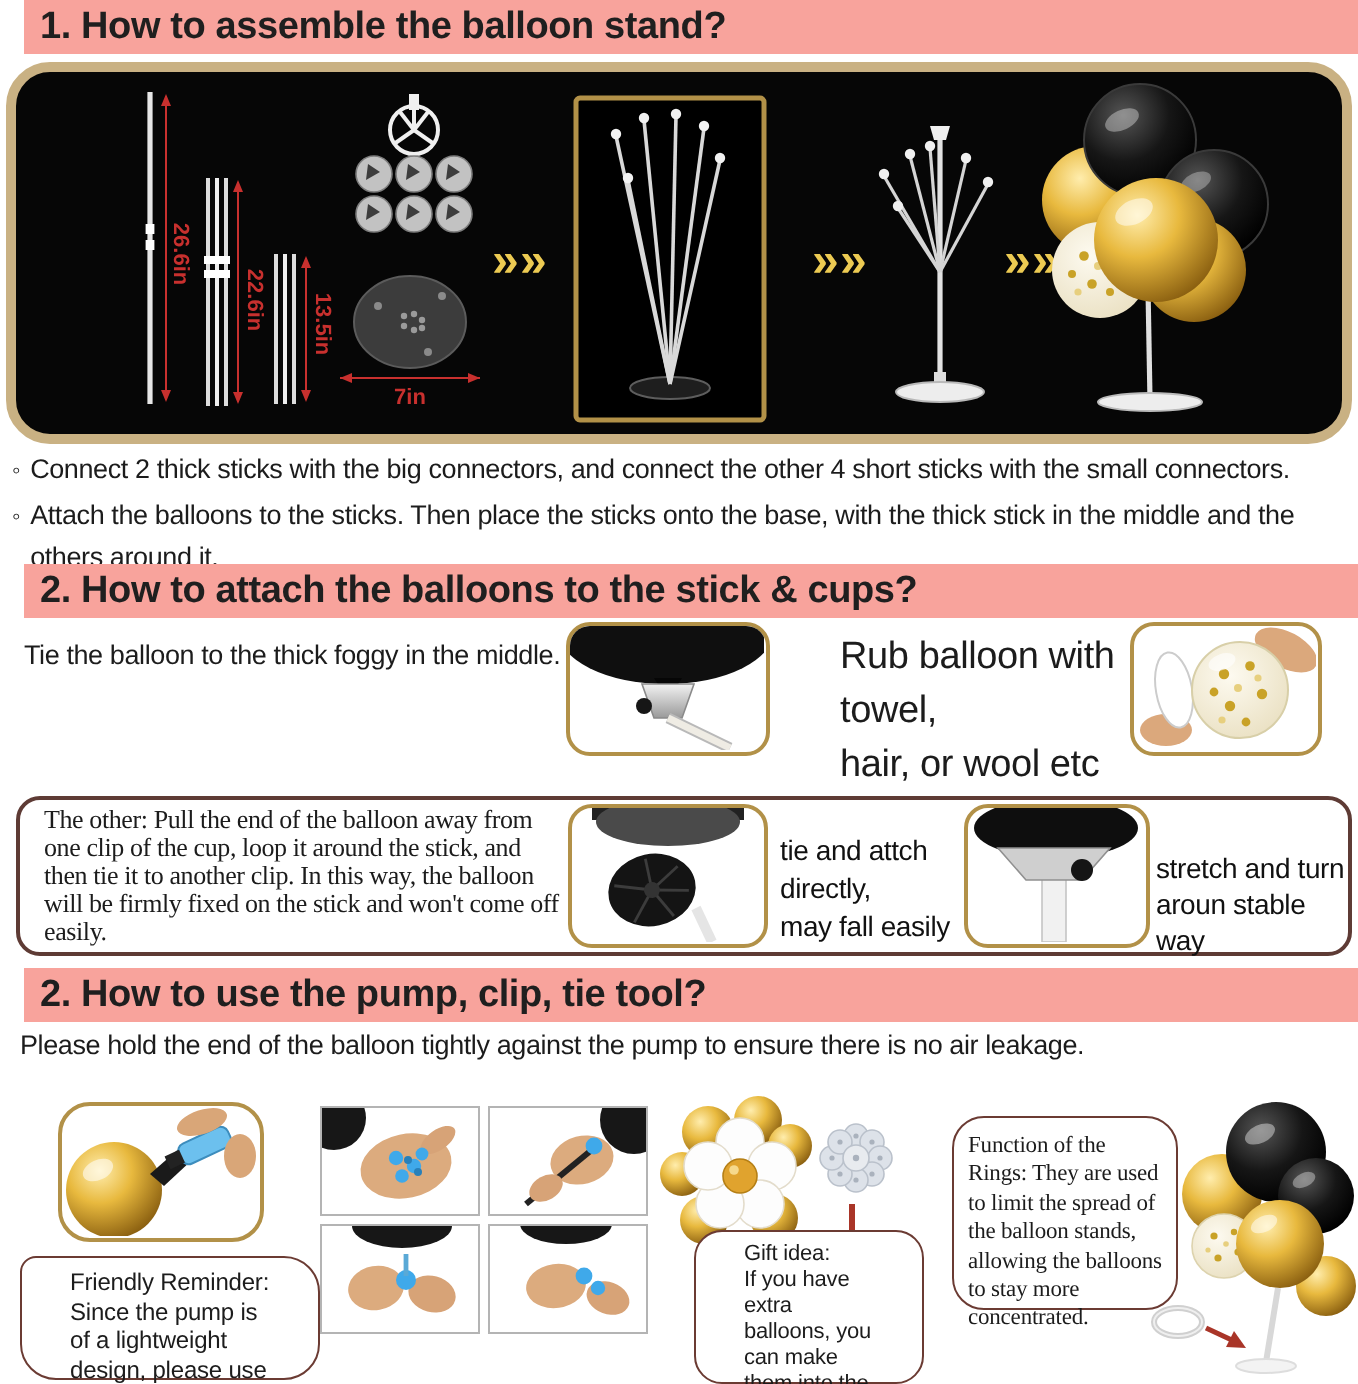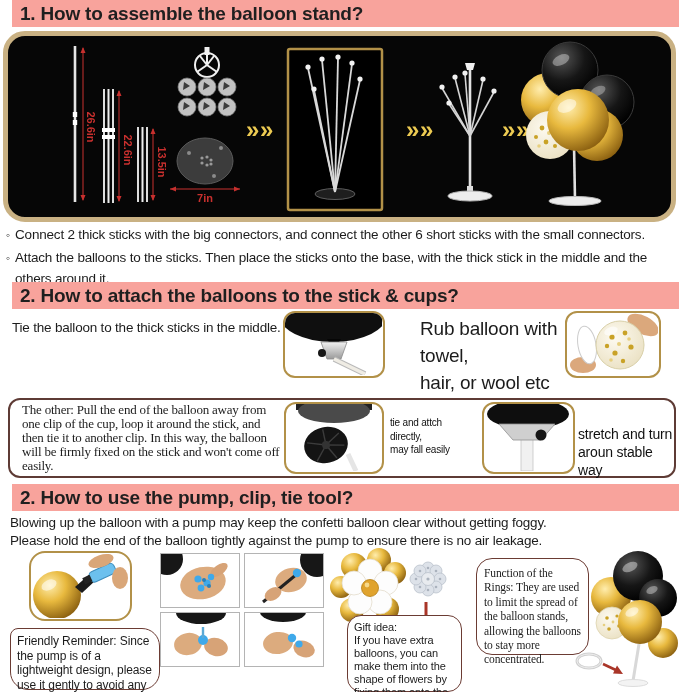--- a/index.html
+++ b/index.html
@@ -28,21 +28,21 @@
     background:#ffffff;overflow:hidden;
   }
   .goldframe svg{display:block;}
   .txt{letter-spacing:-0.2px;}
   .prewrap{white-space:pre-line;}
   .roundbox{
     box-sizing:border-box;border:2px solid #5e3b35;border-radius:12px;background:#fff;
   }
   .bubble{
     box-sizing:border-box;border:1.5px solid #6b3b33;background:#fff;
-    font-size:12px;line-height:1.22;letter-spacing:-0.1px;padding:5px 6px;
+    font-size:12px;line-height:1.22;letter-spacing:-0.1px;padding:5px 24px;
   }
   .gridcell{
     box-sizing:border-box;border:1px solid #b4b4b4;background:#fff;overflow:hidden;
   }
   .dimtxt{font-weight:bold;fill:#c8302e;font-size:11px;}
   .chev{font-weight:bold;fill:#ecca52;font-size:24px;}
 </style>
 </head>
 <body>
 
@@ -240,32 +240,32 @@
       <circle cx="589" cy="99" r="26" fill="url(#goldGrad)"></circle>
       <circle cx="570" cy="84" r="31" fill="url(#goldGrad)"></circle>
       <ellipse cx="559" cy="70" rx="10" ry="6" fill="#ffffff" opacity="0.5" transform="rotate(-25 559 70)"></ellipse>
     </g>
   </svg>
 </div>
 
 <div class="abs bullets">
   <div class="bullet">
     <span class="mark">◦</span>
-    <span class="txt">Connect 2 thick sticks with the big connectors, and connect the other 6 short sticks with the small connectors.</span>
+    <span class="txt">Connect 2 thick sticks with the big connectors, and connect the other 4 short sticks with the small connectors.</span>
   </div>
   <div class="bullet">
     <span class="mark">◦</span>
     <span class="txt">Attach the balloons to the sticks. Then place the sticks onto the base, with the thick stick in the middle and the others around it.</span>
   </div>
 </div>
 
 <div class="abs hdr" style="top:282px;">2. How to attach the balloons to the stick &amp; cups?</div>
 
 <div class="abs txt" style="left:12px;top:318px;width:300px;font-size:13.5px;line-height:1.45;">
-  <div style="margin-bottom:7px;">Tie the balloon to the thick sticks in the middle.</div>
+  <div style="margin-bottom:7px;">Tie the balloon to the thick foggy in the middle.</div>
 </div>
 
 <div class="abs goldframe" style="left:283px;top:311px;width:102px;height:67px;">
   <svg viewBox="0 0 97 62" width="97" height="62">
     <ellipse cx="48" cy="2" rx="54" ry="27" fill="#0f0f0f"></ellipse>
     <polygon points="42,26 56,26 49,37" fill="#060606"></polygon>
     <polygon points="36,29 62,29 56,46 42,46" fill="url(#silverGrad)" stroke="#8a8a8a" stroke-width="0.8"></polygon>
     <circle cx="37" cy="40" r="4" fill="#161616"></circle>
     <line x1="49" y1="46" x2="80" y2="61" stroke="#b9b9b9" stroke-width="5.5"></line>
     <line x1="49" y1="46" x2="80" y2="61" stroke="#efece4" stroke-width="3.5"></line>
@@ -315,40 +315,39 @@
           <line x1="40" y1="41" x2="48" y2="56"></line>
         <line x1="40" y1="41" x2="28" y2="55"></line>
           <line x1="40" y1="41" x2="22" y2="35"></line>
       </g>
       <circle cx="40" cy="41" r="4" fill="#333333"></circle>
     </g>
     <line x1="62" y1="50" x2="70" y2="67" stroke="#e5e5e5" stroke-width="5"></line>
   </svg>
 </div>
 
-<div class="abs txt prewrap" style="left:390px;top:416px;width:100px;font-size:10px;line-height:1.35;color:#111;">tie and attch
+<div class="abs txt prewrap" style="left:390px;top:416px;width:100px;font-size:14px;line-height:1.35;color:#111;">tie and attch
 directly,
 may fall easily</div>
 
 <div class="abs goldframe" style="left:482px;top:402px;width:93px;height:72px;">
   <svg viewBox="0 0 88 67" width="88" height="67">
     <rect x="37" y="30" width="12" height="37" fill="#f1f1f1" stroke="#c5c5c5" stroke-width="0.8"></rect>
     <ellipse cx="44" cy="10" rx="41" ry="15" fill="#0e0e0e"></ellipse>
     <polygon points="15,20 71,20 57,36 29,36" fill="#cfcfcf" stroke="#909090" stroke-width="0.8"></polygon>
     <circle cx="57" cy="31" r="5.5" fill="#151515"></circle>
   </svg>
 </div>
 
 <div class="abs txt prewrap" style="left:578px;top:425px;width:100px;font-size:14px;line-height:1.3;color:#111;">stretch and turn
 aroun stable way</div>
 
 <div class="abs hdr" style="top:484px;">2. How to use the pump, clip, tie tool?</div>
 
 <div class="abs txt" style="left:10px;top:514px;width:668px;font-size:13.5px;line-height:1.35;">
-  <div>Blowing up the balloon with a pump may keep the confetti balloon clear without getting foggy.</div>
   <div>Please hold the end of the balloon tightly against the pump to ensure there is no air leakage.</div>
 </div>
 
 <div class="abs goldframe" style="left:29px;top:551px;width:103px;height:70px;border-radius:16px;">
   <svg viewBox="0 0 98 65" width="98" height="65">
     <circle cx="26" cy="42" r="24" fill="url(#goldGrad)"></circle>
     <ellipse cx="18" cy="32" rx="8" ry="5" fill="#ffffff" opacity="0.55" transform="rotate(-25 18 32)"></ellipse>
     <polygon points="44,34 60,20 65,27 51,40" fill="#1a1a1a"></polygon>
     <g transform="rotate(-25 72 20)">
       <rect x="58" y="14" width="27" height="11" rx="4" fill="#6cc0ee" stroke="#3d8dbd" stroke-width="1"></rect>

